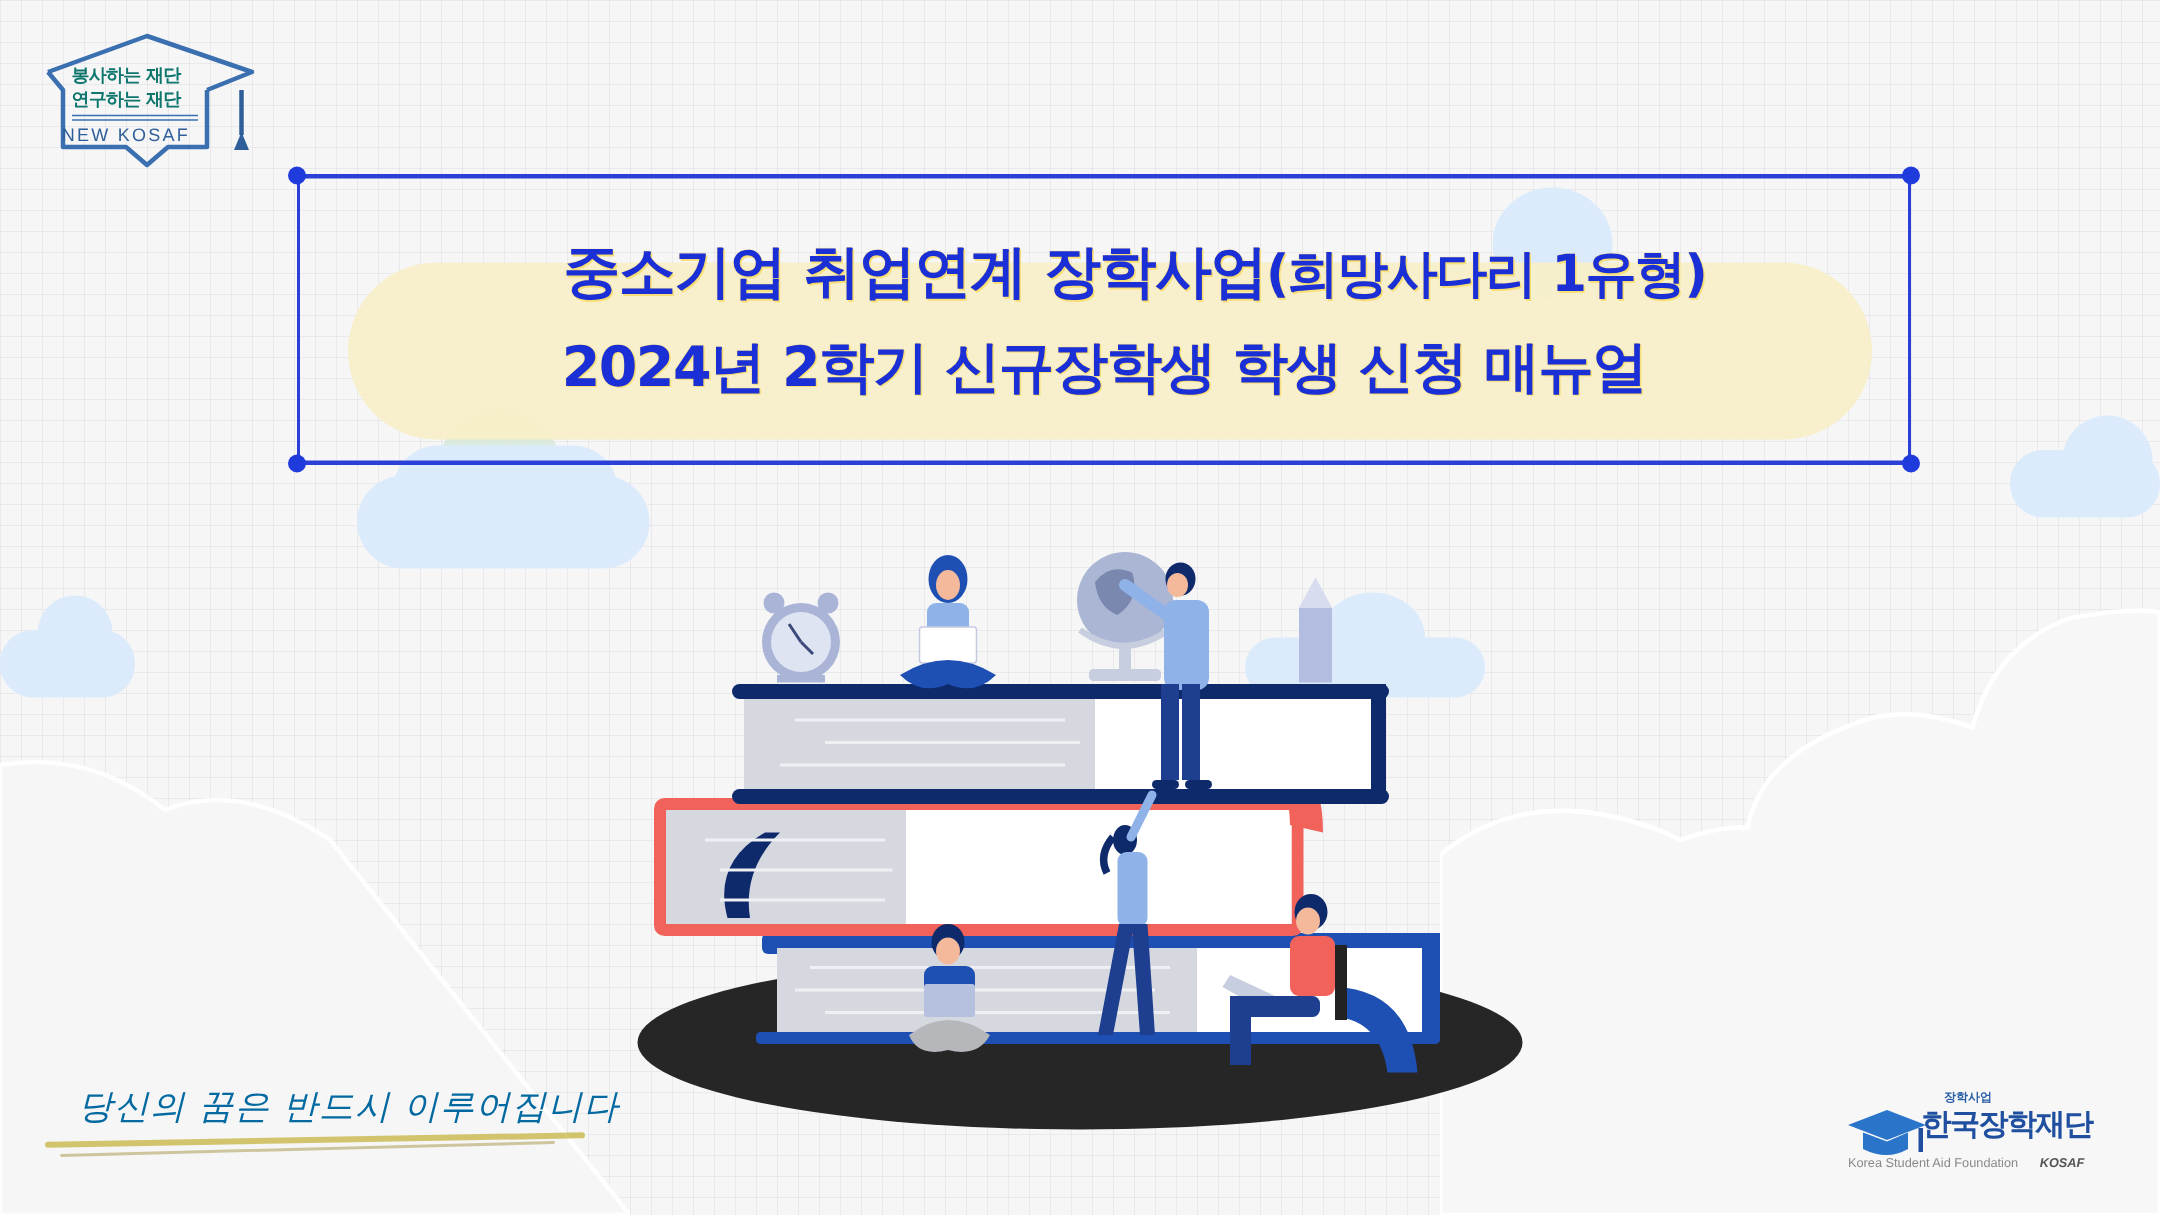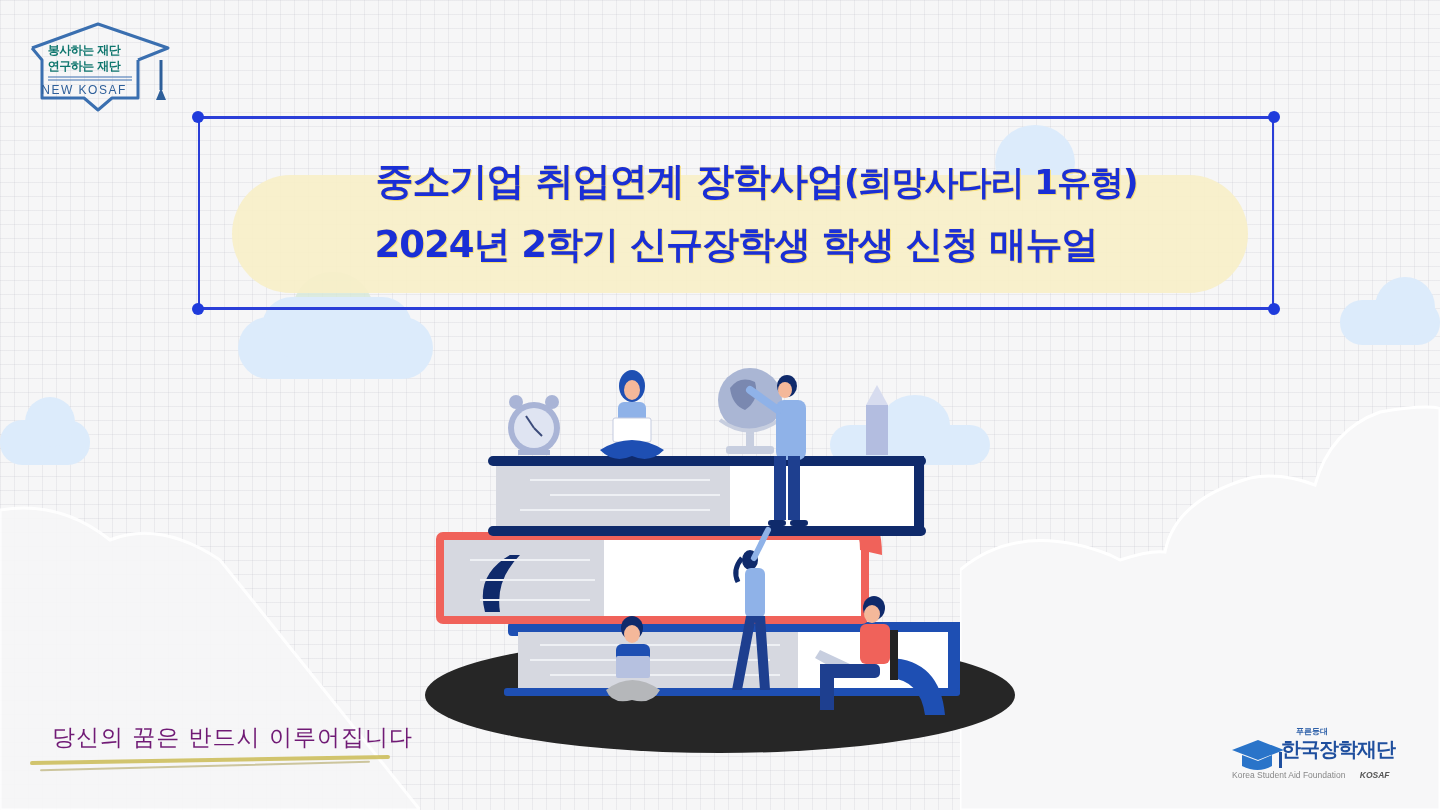--- a/index.html
+++ b/index.html
@@ -31,21 +31,21 @@
   .frame { left: 198px; top: 116px; width: 1076px; height: 194px; border: 3px solid #2a3ed8; border-left-width: 2px; border-right-width: 2px; }
   .dot { position: absolute; width: 12px; height: 12px; border-radius: 50%; background: #1f3bdc; }
   .highlight { left: 232px; top: 175px; width: 1016px; height: 118px; background: #f7efc8; border-radius: 59px; opacity: 0.92; }
   .title-line { position: absolute; left: 198px; width: 1076px; text-align: center; color: #1a2fd6; font-weight: bold; letter-spacing: -1px;
     text-shadow: 0 0 1px #f5d36a, 1px 1px 0 #f8e07a; }
   .title-1 { top: 156px; font-size: 38px; padding-left: 41px; }
   .title-1 .paren { font-size: 34px; }
   .title-2 { top: 220px; font-size: 37px; }
 
   
-  .slogan { left: 52px; top: 722px; font-family: "DejaVu Serif", serif; font-size: 23px; color: #701a75; letter-spacing: 1px; }
+  .slogan { left: 52px; top: 722px; font-family: "DejaVu Serif", serif; font-size: 23px; color: #0369a1; letter-spacing: 1px; font-style: italic; }
   .slogan-stroke { left: 30px; top: 758px; width: 360px; height: 4px; background: #c8b84a; border-radius: 2px; transform: rotate(-1deg); opacity: 0.8; }
   .slogan-stroke2 { left: 40px; top: 765px; width: 330px; height: 2px; background: #b0a560; border-radius: 2px; transform: rotate(-1.5deg); opacity: 0.6; }
 
   
   .kosaf { left: 1232px; top: 726px; width: 190px; height: 66px; }
   .kosaf-small { position: absolute; left: 64px; top: 0px; font-size: 8px; color: #2c5fa8; font-weight: bold; }
   .kosaf-main { position: absolute; left: 49px; top: 10px; font-size: 20px; font-weight: bold; color: #1f4f9e; letter-spacing: -1px; }
   .kosaf-en { position: absolute; left: 0; top: 44px; font-size: 8.5px; color: #888; font-family: "Liberation Sans", sans-serif; white-space: nowrap; }
   .kosaf-en b { color: #555; font-style: italic; padding-left: 12px; }
 
@@ -216,16 +216,16 @@
 <div class="abs slogan-stroke"></div>
 <div class="abs slogan-stroke2"></div>
 <div class="abs slogan">당신의 꿈은 반드시 이루어집니다</div>
 
 <div class="abs kosaf">
   <svg width="56" height="38" viewBox="0 0 56 38" class="abs" style="left:0;top:10px;">
     <path d="M0 14 L26 4 L52 14 L26 24 Z" fill="#2a74c9"></path>
     <path d="M10 19 L10 30 Q26 38 40 30 L40 19 L26 25 Z" fill="#2a74c9"></path>
     <rect x="47" y="16" width="3" height="16" fill="#1f4f9e"></rect>
   </svg>
-  <div class="kosaf-small">푸른등대</div>
+  <div class="kosaf-small">장학사업</div>
   <div class="kosaf-main">한국장학재단</div>
   <div class="kosaf-en"><span>Korea Student Aid Foundation</span> <b>KOSAF</b></div>
 </div>
 
 </body></html>

